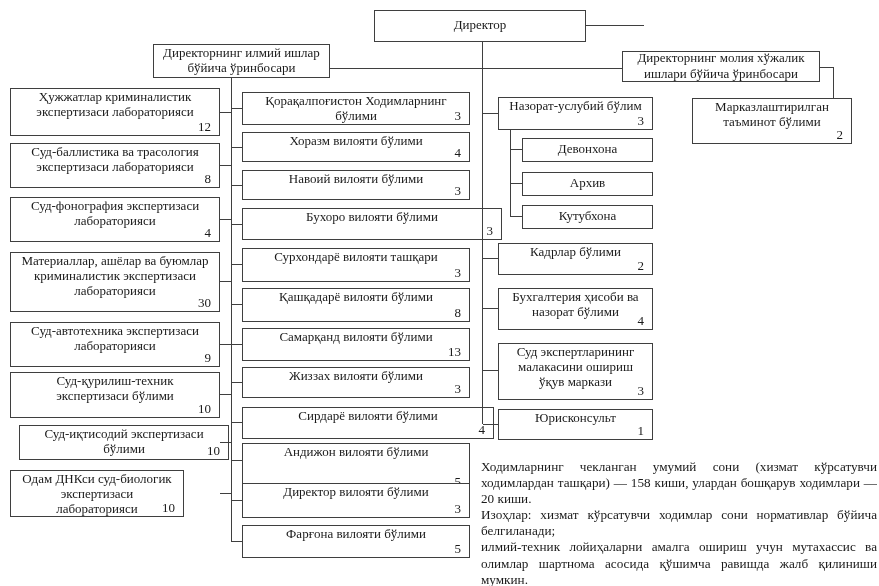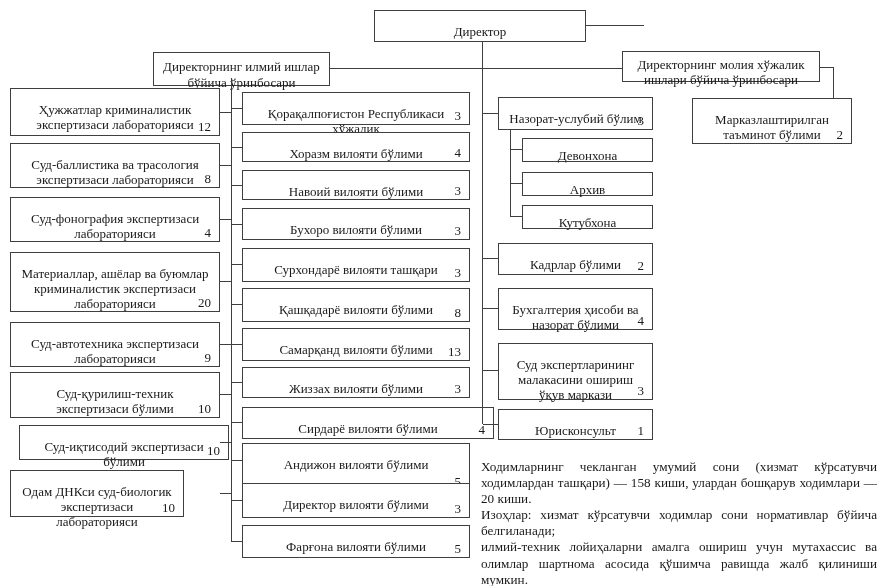--- a/index.html
+++ b/index.html
@@ -4,21 +4,21 @@
 <style>
   * { margin:0; padding:0; box-sizing:border-box; }
   html,body { background:#ffffff; }
   body { font-family:"Liberation Serif","DejaVu Serif",serif; }
   .page {
     position:relative; width:879px; height:586px; background:#fff;
     overflow:hidden; color:#1a1a1a;
   }
   .box {
     position:absolute; border:1px solid var(--line,#3f3f3f); background:#fff;
-    text-align:center; font-size:13px; line-height:1.16; padding:13px 8px 2px;font-family:Liberation Serif, serif;
+    text-align:center; font-size:13px; line-height:1.16; padding:0 8px 2px;font-family:Liberation Serif, serif;
   }
   .box .lbl { display:block; }
   .box .num {
     position:absolute; right:8px; bottom:0; font-size:13px; line-height:1.15;
   }
   .hbox { display:flex; align-items:center; justify-content:center; }
   .dashed { border:1px dashed #4a4a4a; }
   .vline, .hline { position:absolute; background:var(--line,#3f3f3f); }
   .vline { width:1px; }
   .hline { height:1px; }
@@ -30,21 +30,21 @@
 </style>
 </head>
 <body>
 
 <div class="page">
 
   <div class="box hbox" style="left:374px;top:10px;width:212px;height:32px">
     <span class="lbl">Директор</span>
   </div>
 
-  <div class="box hbox" style="left:153px;top:52px;width:177px;height:34px">
+  <div class="box hbox" style="left:153px;top:44px;width:177px;height:34px">
     <span class="lbl">Директорнинг илмий ишлар бўйича ўринбосари</span>
   </div>
   <div class="box hbox" style="left:622px;top:51px;width:198px;height:31px">
     <span class="lbl">Директорнинг молия хўжалик ишлари бўйича ўринбосари</span>
   </div>
 
   <div class="box" style="left:692px;top:98px;width:160px;height:46px">
     <span class="lbl">Марказлаштирилган таъминот бўлими</span>
     <span class="num">2</span>
   </div>
@@ -56,52 +56,52 @@
   <div class="box" style="left:10px;top:143px;width:210px;height:45px">
     <span class="lbl">Суд-баллистика ва трасология экспертизаси лабораторияси</span>
     <span class="num">8</span>
   </div>
   <div class="box" style="left:10px;top:197px;width:210px;height:45px">
     <span class="lbl">Суд-фонография экспертизаси лабораторияси</span>
     <span class="num">4</span>
   </div>
   <div class="box" style="left:10px;top:252px;width:210px;height:60px">
     <span class="lbl">Материаллар, ашёлар ва буюмлар криминалистик экспертизаси лабораторияси</span>
-    <span class="num">20</span>
+    <span class="num">30</span>
   </div>
   <div class="box" style="left:10px;top:322px;width:210px;height:45px">
     <span class="lbl">Суд-автотехника экспертизаси лабораторияси</span>
     <span class="num">9</span>
   </div>
   <div class="box" style="left:10px;top:372px;width:210px;height:46px">
     <span class="lbl">Суд-қурилиш-техник экспертизаси бўлими</span>
     <span class="num">10</span>
   </div>
   <div class="box" style="left:19px;top:425px;width:210px;height:35px">
     <span class="lbl">Суд-иқтисодий экспертизаси бўлими</span>
     <span class="num">10</span>
   </div>
   <div class="box" style="left:10px;top:470px;width:174px;height:47px">
     <span class="lbl">Одам ДНКси суд-биологик экспертизаси лабораторияси</span>
     <span class="num">10</span>
   </div>
 
   <div class="box" style="left:242px;top:92px;width:228px;height:33px">
-    <span class="lbl">Қорақалпоғистон Республикаси хўжалик</span>
+    <span class="lbl">Қорақалпоғистон Ходимларнинг бўлими</span>
     <span class="num">3</span>
   </div>
   <div class="box" style="left:242px;top:132px;width:228px;height:30px">
     <span class="lbl">Хоразм вилояти бўлими</span>
     <span class="num">4</span>
   </div>
   <div class="box" style="left:242px;top:170px;width:228px;height:30px">
     <span class="lbl">Навоий вилояти бўлими</span>
     <span class="num">3</span>
   </div>
-  <div class="box" style="left:242px;top:208px;width:228px;height:32px">
+  <div class="box" style="left:242px;top:208px;width:260px;height:32px">
     <span class="lbl">Бухоро вилояти бўлими</span>
     <span class="num">3</span>
   </div>
   <div class="box" style="left:242px;top:248px;width:228px;height:34px">
     <span class="lbl">Сурхондарё вилояти ташқари</span>
     <span class="num">3</span>
   </div>
   <div class="box" style="left:242px;top:288px;width:228px;height:34px">
     <span class="lbl">Қашқадарё вилояти бўлими</span>
     <span class="num">8</span>

